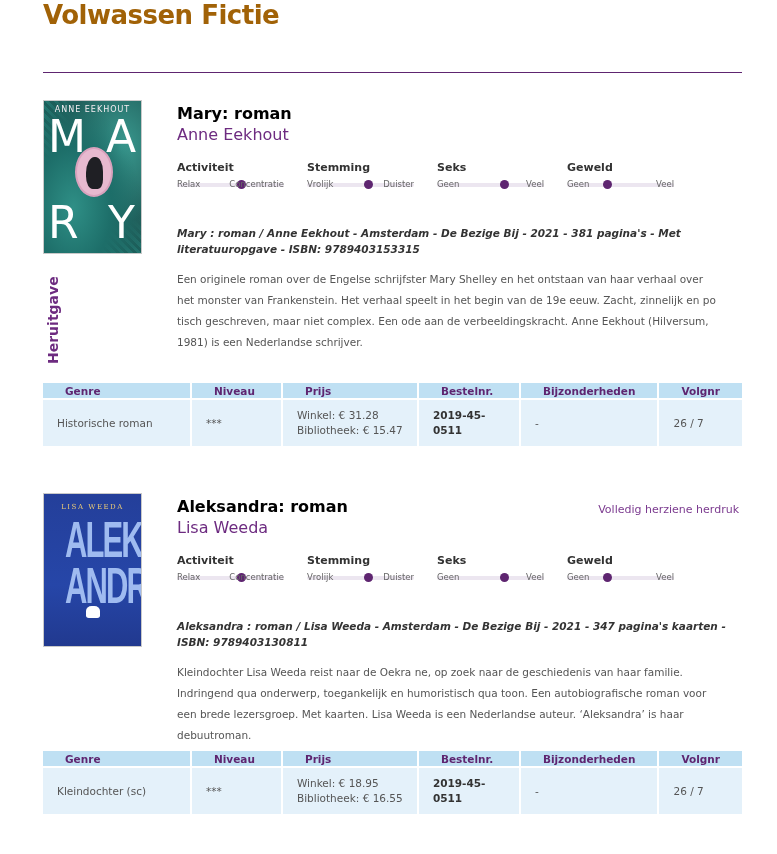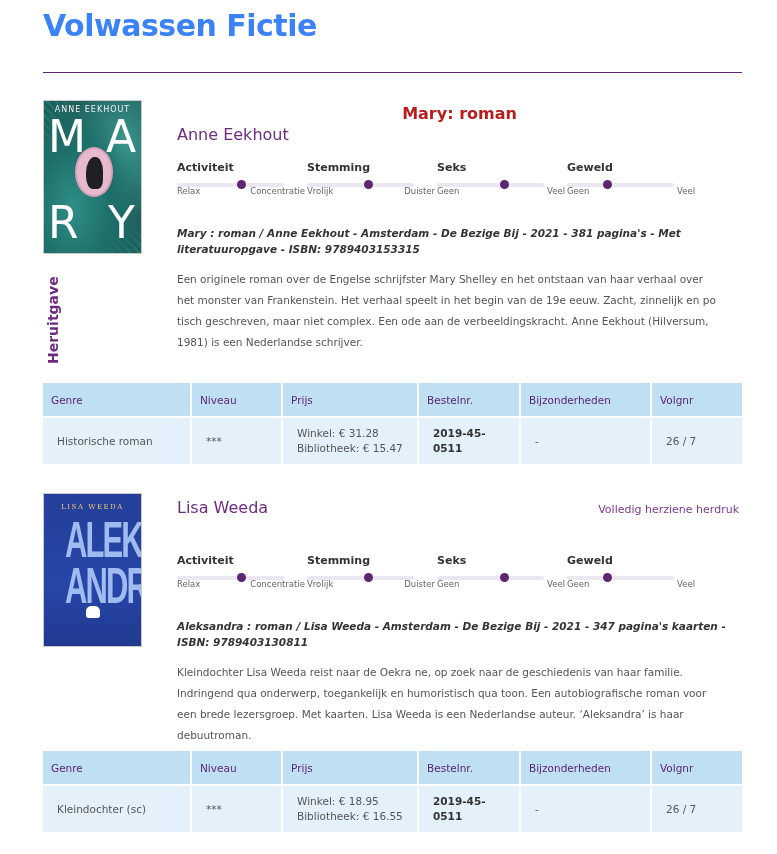--- a/index.html
+++ b/index.html
@@ -2,22 +2,22 @@
 <html><head>
 <meta charset="utf-8">
 <style>
   * { box-sizing: border-box; margin: 0; padding: 0; }
   body {
     width: 777px; height: 854px; background: #ffffff;
     font-family: "DejaVu Sans", sans-serif; color: #3a3a3a; overflow: hidden;
     position: relative;
   }
   .page-title {
-    position: absolute; left: 43px; top: 8px;
-    font-size: 30px; font-weight: bold; color: #3b82f6; letter-spacing: -0.5px;
+    position: absolute; left: 43px; top: 0;
+    font-size: 26px; font-weight: bold; color: #a16207; letter-spacing: -0.5px;
   }
   .title-rule {
     position: absolute; left: 43px; top: 72px; width: 699px; height: 0;
     border-top: 1.5px solid #5e2570;
   }
   .book { position: absolute; left: 43px; width: 699px; }
   .cover {
     position: absolute; left: 0; width: 99px; height: 154px; overflow: hidden;
     border: 1px solid #c9c9c9;
   }
@@ -59,56 +59,56 @@
   .cover-aleks .deer {
     position: absolute; left: 42px; top: 112px; width: 14px; height: 12px;
     background: #ffffff; border-radius: 40% 40% 20% 20%;
   }
   .side-label {
     position: absolute; left: 2px; width: 20px;
     writing-mode: vertical-rl; transform: rotate(180deg);
     font-weight: bold; color: #6d2b80; font-size: 14px;
   }
   .info { position: absolute; left: 134px; width: 565px; }
-  .book-title { font-size: 16px; font-weight: bold; color: #b91c1c; line-height: 20px; text-align: center; }
+  .book-title { font-size: 16px; font-weight: bold; color: #000000; line-height: 20px; }
   .book-author { font-size: 16px; color: #6d2b80; line-height: 22px; }
   .book-note {
     position: absolute; right: 3px; top: 6px; font-size: 11px; color: #7b3a8f;
   }
   .sliders { position: absolute; left: 0; width: 520px; display: flex; }
   .slider { width: 134px; position: relative; height: 40px; }
   .slider-label { font-size: 11px; font-weight: bold; color: #333; line-height: 14px; }
   .track {
     position: absolute; left: 0; top: 22px; width: 107px; height: 4px;
     background: #ece6f0; border-radius: 2px;
   }
   .dot {
     position: absolute; top: -3px; width: 9px; height: 9px; border-radius: 50%;
     background: #5e2570; margin-left: -4px;
   }
   .slider-min, .slider-max {
-    position: absolute; top: 25px; font-size: 8.5px; color: #666;
+    position: absolute; top: 18px; font-size: 8.5px; color: #666;
   }
   .slider-min { left: 0; }
-  .slider-max { left: 0; width: 107px; text-align: right; margin-left: 21px; }
+  .slider-max { left: 0; width: 107px; text-align: right; }
   .biblio {
     position: absolute; left: 0; width: 560px; font-size: 10.5px; font-weight: bold;
     color: #333; line-height: 16px; font-style: italic;
   }
   .summary {
     position: absolute; left: 0; width: 545px; font-size: 10.5px; color: #555;
     line-height: 21px;
   }
   table.info-table {
     position: absolute; left: 0; width: 699px; border-collapse: collapse;
     font-size: 10.5px;
   }
   .info-table th {
-    background: #bfe0f3; color: #5e2570; text-align: left; font-weight: normal;
-    height: 34px; padding: 0 8px; border-left: 2px solid #ffffff;
+    background: #bfe0f3; color: #5e2570; text-align: left; font-weight: bold;
+    height: 16px; padding: 0 22px; border-left: 2px solid #ffffff;
   }
   .info-table td {
     background: #e4f1fa; color: #555; height: 47px; padding: 0 14px;
     border-left: 2px solid #ffffff; border-top: 2px solid #ffffff; line-height: 15px;
   }
   .info-table th:first-child, .info-table td:first-child { border-left: none; }
   .info-table td.bold { font-weight: bold; color: #333; }
 </style>
 </head>
 <body>
@@ -205,20 +205,21 @@
 
 <section class="book" style="top:493px;height:345px;">
   <div class="cover cover-aleks" style="top:0;">
     <div class="cv-author">LISA WEEDA</div>
     <div class="cv-big" style="top:24px;">ALEKS</div>
     <div class="cv-big" style="top:70px;">ANDRA</div>
     <div class="deer"></div>
   </div>
 
   <div class="info" style="top:4px;">
+    <div class="book-title">Aleksandra: roman</div>
     <div class="book-author">Lisa Weeda</div>
     <div class="book-note">Volledig herziene herdruk</div>
   </div>
 
   <div class="info" style="top:61px;">
     <div class="sliders">
       <div class="slider">
         <div class="slider-label">Activiteit</div>
         <div class="track">
             <div class="dot" style="left:60%;"></div>

